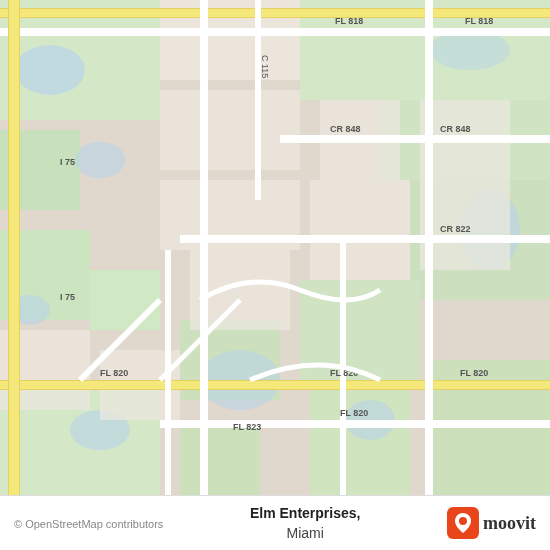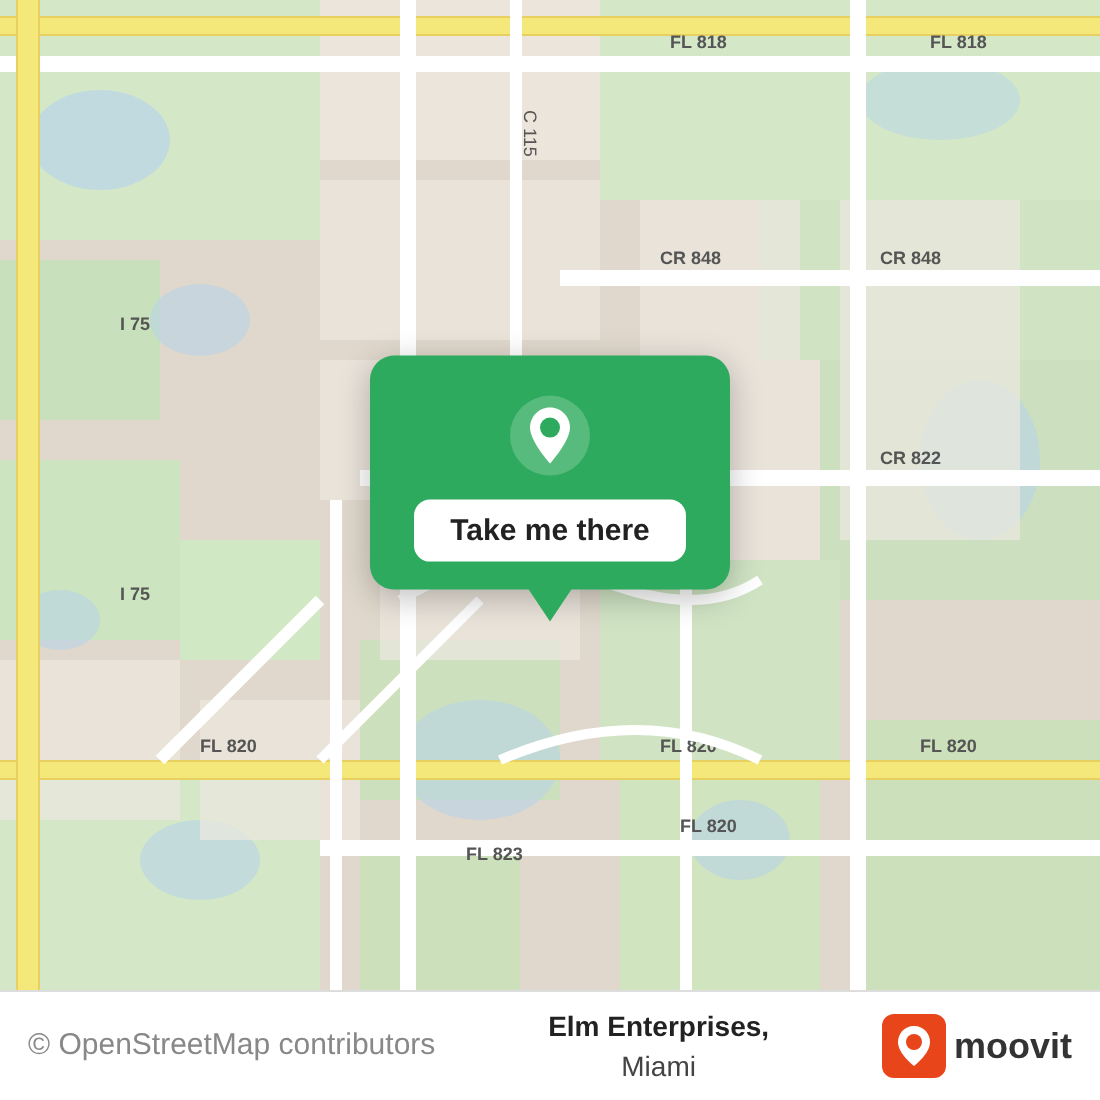--- a/index.html
+++ b/index.html
@@ -28,20 +28,21 @@
       align-items: center;
       justify-content: space-between;
       padding: 0 14px;
       border-top: 1px solid #ddd;
     }
 
     #moovit-logo {
       display: flex;
       align-items: center;
       gap: 4px;
+      font-family: Liberation Serif, serif;
     }
 
     
     #popup-card {
       position: absolute;
       top: 50%;
       left: 50%;
       transform: translate(-50%, -60%);
       width: 180px;
       background: #2eaa5e;
@@ -177,35 +178,25 @@
     <text x="60" y="165" font-family="Arial" font-size="9" font-weight="bold" fill="#555">I 75</text>
     <text x="262" y="55" font-family="Arial" font-size="9" fill="#555" transform="rotate(90,262,55)">C 115</text>
 
     <line x1="80" y1="380" x2="160" y2="300" stroke="#ffffff" stroke-width="6"></line>
     <line x1="160" y1="380" x2="240" y2="300" stroke="#ffffff" stroke-width="5"></line>
 
     <path d="M 250 380 Q 320 350 380 380" stroke="#ffffff" stroke-width="5" fill="none"></path>
     <path d="M 200 300 Q 250 270 300 290 Q 350 310 380 290" stroke="#ffffff" stroke-width="5" fill="none"></path>
   </svg>
 
-  <div id="popup-card">
-
-    <svg class="pin-icon" viewBox="0 0 44 44" xmlns="http://www.w3.org/2000/svg">
-      <circle cx="22" cy="22" r="20" fill="rgba(255,255,255,0.2)"></circle>
-      <path d="M22 8 C16 8 12 13 12 18 C12 25 22 36 22 36 C22 36 32 25 32 18 C32 13 28 8 22 8 Z" fill="white"></path>
-      <circle cx="22" cy="18" r="5" fill="#2eaa5e"></circle>
-    </svg>
-
-    <button id="take-me-there-btn">Take me there</button>
-  </div>
 </div>
 
 <div id="bottom-bar">
   <div>
-    <span style="font-size:15px;color:#888;">© OpenStreetMap contributors</span>
+    <span style="font-size:11px;color:#888;">© OpenStreetMap contributors</span>
   </div>
 
   <div style="display:flex;align-items:center;gap:4px;flex-direction:column;">
     <span style="font-size:14px;font-weight:600;color:#222;">Elm Enterprises,</span>
     <span style="font-size:14px;color:#444;text-align:center;">Miami</span>
   </div>
 
   <div id="moovit-logo">
 
     <svg width="32" height="32" viewBox="0 0 32 32" xmlns="http://www.w3.org/2000/svg">

